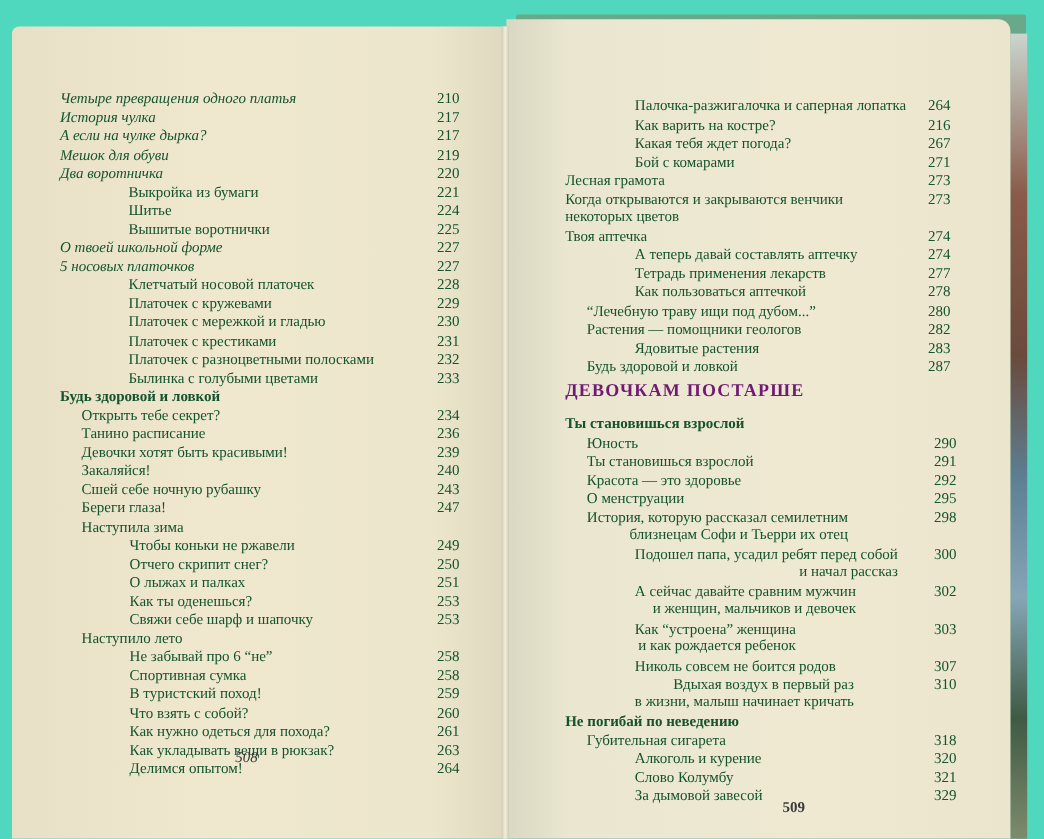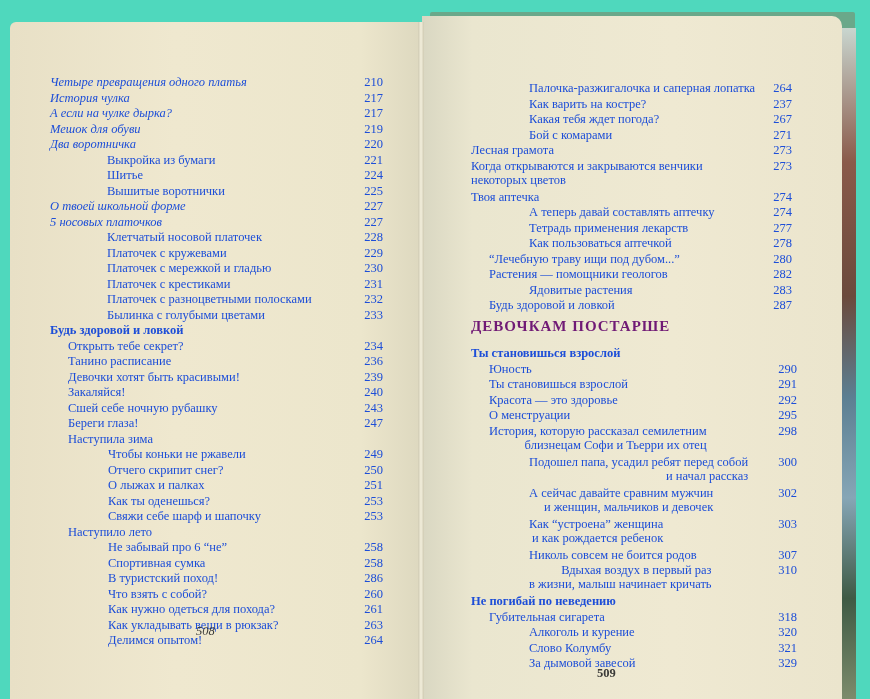--- a/index.html
+++ b/index.html
@@ -26,38 +26,38 @@
   }
   .page-right {
     left:422px; width:420px; top:16px; height:683px;
     background:linear-gradient(90deg,#d9d7c2 0%,#eae6cf 12%,#efe9d2 60%,#ebe5cd 100%);
     border-radius:0 10px 0 0;
   }
   .spine {
     position:absolute; left:418px; top:22px; width:6px; height:677px;
     background:linear-gradient(90deg,#cfcab2,#f3efdc,#cfcab2);
   }
-  .toc { position:absolute; font-size:12.5px; color:#1d4ed8; }
+  .toc { position:absolute; font-size:12.5px; color:#14532d; }
   .toc .row { position:relative; height:15.5px; line-height:15.5px; white-space:nowrap; }
   .toc .row.two { height:31px; }
   .toc .title { position:absolute; white-space:pre-line; line-height:14px; top:1px; }
   .toc .num { position:absolute; right:0; top:1px; line-height:14px; }
   .toc .bold { font-weight:bold; }
   .toc .italic { font-style:italic; }
   .l0 { left:0; } .l1 { left:18px; } .l2 { left:38px;margin-left:19px; } .l3 { left:58px; }
   #left-toc { left:50px; top:74px; width:333px; }
   #right-toc-a { left:471px; top:80px; width:321px; }
   #right-toc-b { left:471px; top:345px; width:326px;text-align:right; }
   .heading {
     position:absolute; left:471px; top:318px; font-size:15px; font-weight:bold;
     color:#701a75; letter-spacing:1px;
   }
   .pagenum { position:absolute; font-size:12.5px; color:#3a3a38; }
   #pn-left { left:196px; top:624px;font-style:italic; }
-  #pn-right { left:597px; top:666px; font-weight:bold; }
+  #pn-right { left:652px; top:666px; font-weight:bold; }
 </style>
 </head>
 <body>
 
 <div class="cover-edge"></div>
 <div class="cover-strip"></div>
 <div class="page page-left"></div>
 <div class="page page-right"></div>
 <div class="spine"></div>
 
@@ -185,21 +185,21 @@
     <div class="row">
       <span class="title l3">Не забывай про 6 “не”</span>
       <span class="num">258</span>
     </div>
     <div class="row">
       <span class="title l3">Спортивная сумка</span>
       <span class="num">258</span>
     </div>
     <div class="row">
       <span class="title l3">В туристский поход!</span>
-      <span class="num">286</span>
+      <span class="num">259</span>
     </div>
     <div class="row">
       <span class="title l3">Что взять с собой?</span>
       <span class="num">260</span>
     </div>
     <div class="row">
       <span class="title l3">Как нужно одеться для похода?</span>
       <span class="num">261</span>
     </div>
     <div class="row">
@@ -211,21 +211,21 @@
       <span class="num">264</span>
     </div>
   </div>
 <div class="toc" id="right-toc-a">
     <div class="row">
       <span class="title l3">Палочка-разжигалочка и саперная лопатка</span>
       <span class="num">264</span>
     </div>
     <div class="row">
       <span class="title l3">Как варить на костре?</span>
-      <span class="num">237</span>
+      <span class="num">216</span>
     </div>
     <div class="row">
       <span class="title l3">Какая тебя ждет погода?</span>
       <span class="num">267</span>
     </div>
     <div class="row">
       <span class="title l3">Бой с комарами</span>
       <span class="num">271</span>
     </div>
     <div class="row">

